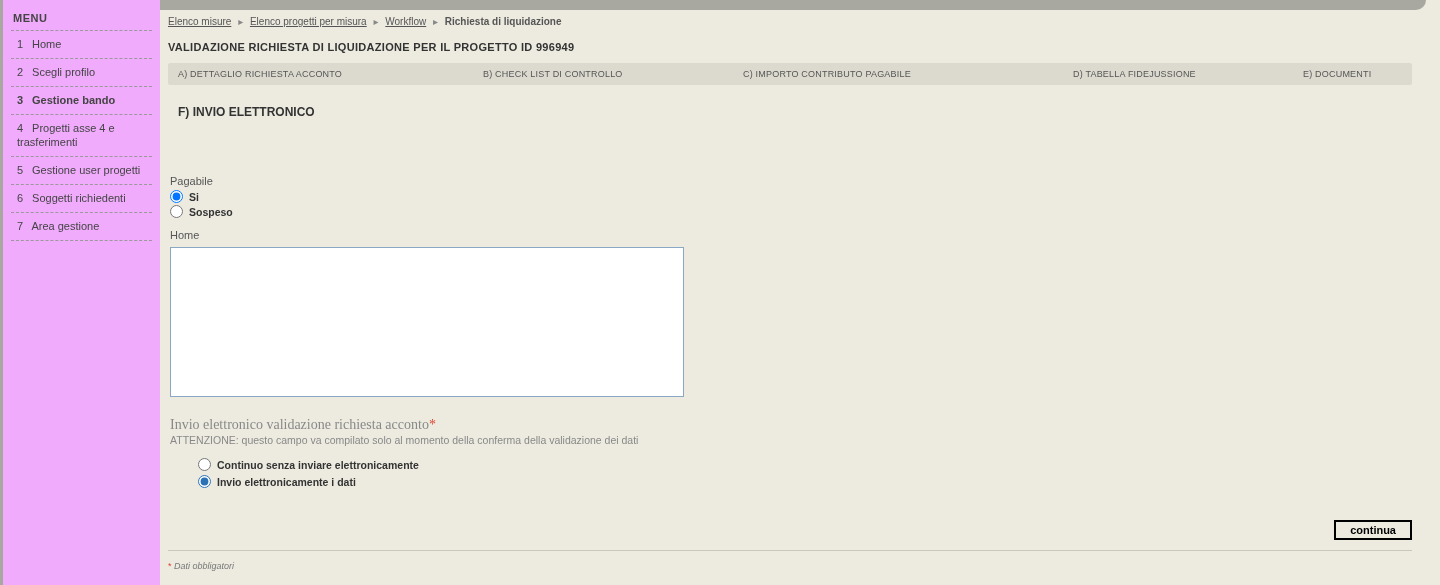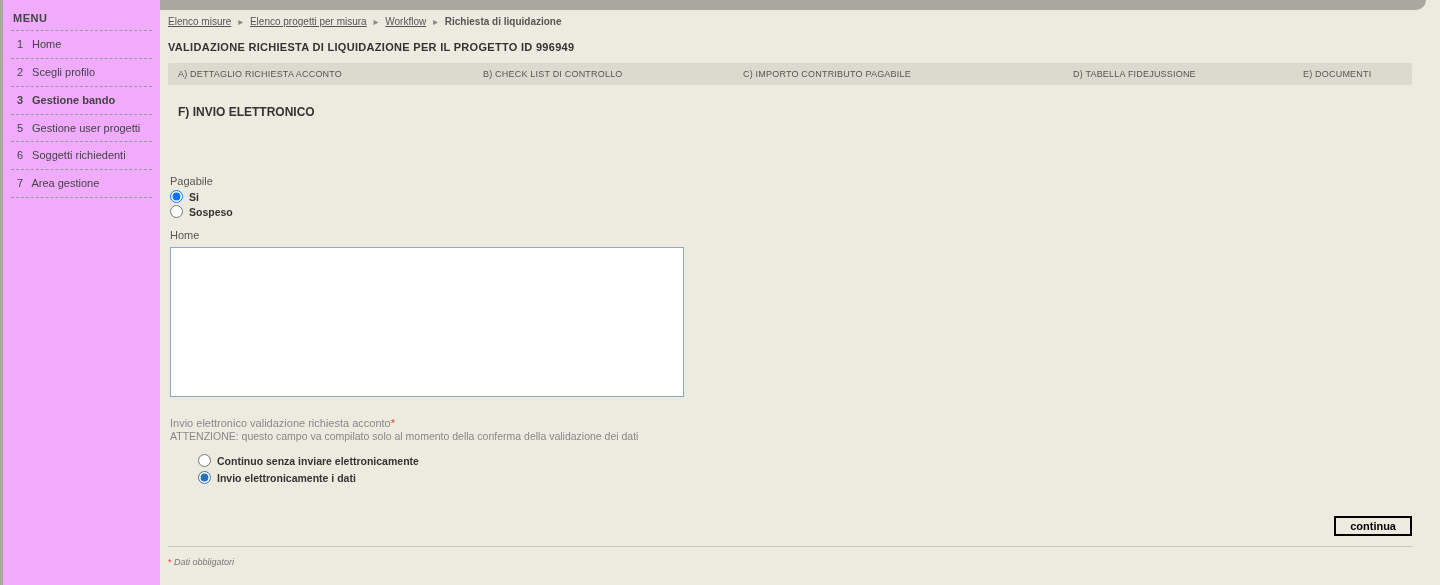--- a/index.html
+++ b/index.html
@@ -138,21 +138,21 @@
     height: 150px;
     margin-top: 4px;
     border: 1px solid #8aa7c4;
     background: #fff;
     font-family: inherit;
     font-size: 11px;
     resize: none;
     padding: 2px;
   }
   .hint-block { margin-top: 18px; }
-  .hint1 { color: #888; font-size: 11px; }
+  .hint1 { color: #888; font-size: 14px; font-family: Liberation Serif, serif; }
   .hint1 .req { color: #d43; }
   .hint2 { color: #888; font-size: 10.5px; margin-top: 1px; }
   .send-options { margin-top: 10px; padding-left: 28px; }
   .send-row {
     display: flex;
     align-items: center;
     gap: 6px;
     padding: 2px 0;
   }
   .send-row input[type=radio]{ accent-color:#2a72b5; margin:0; }
@@ -196,20 +196,24 @@
       <span class="menu-index">1</span>
       <span>Home</span>
     </a>
     <a class="menu-item">
       <span class="menu-index">2</span>
       <span>Scegli profilo</span>
     </a>
     <a class="menu-item active">
       <span class="menu-index">3</span>
       <span>Gestione bando</span>
+    </a>
+    <a class="menu-item">
+      <span class="menu-index">4</span>
+      <span>Progetti asse 4 e trasferimenti</span>
     </a>
     <a class="menu-item">
       <span class="menu-index">5</span>
       <span>Gestione user progetti</span>
     </a>
     <a class="menu-item">
       <span class="menu-index">6</span>
       <span>Soggetti richiedenti</span>
     </a>
     <a class="menu-item">

